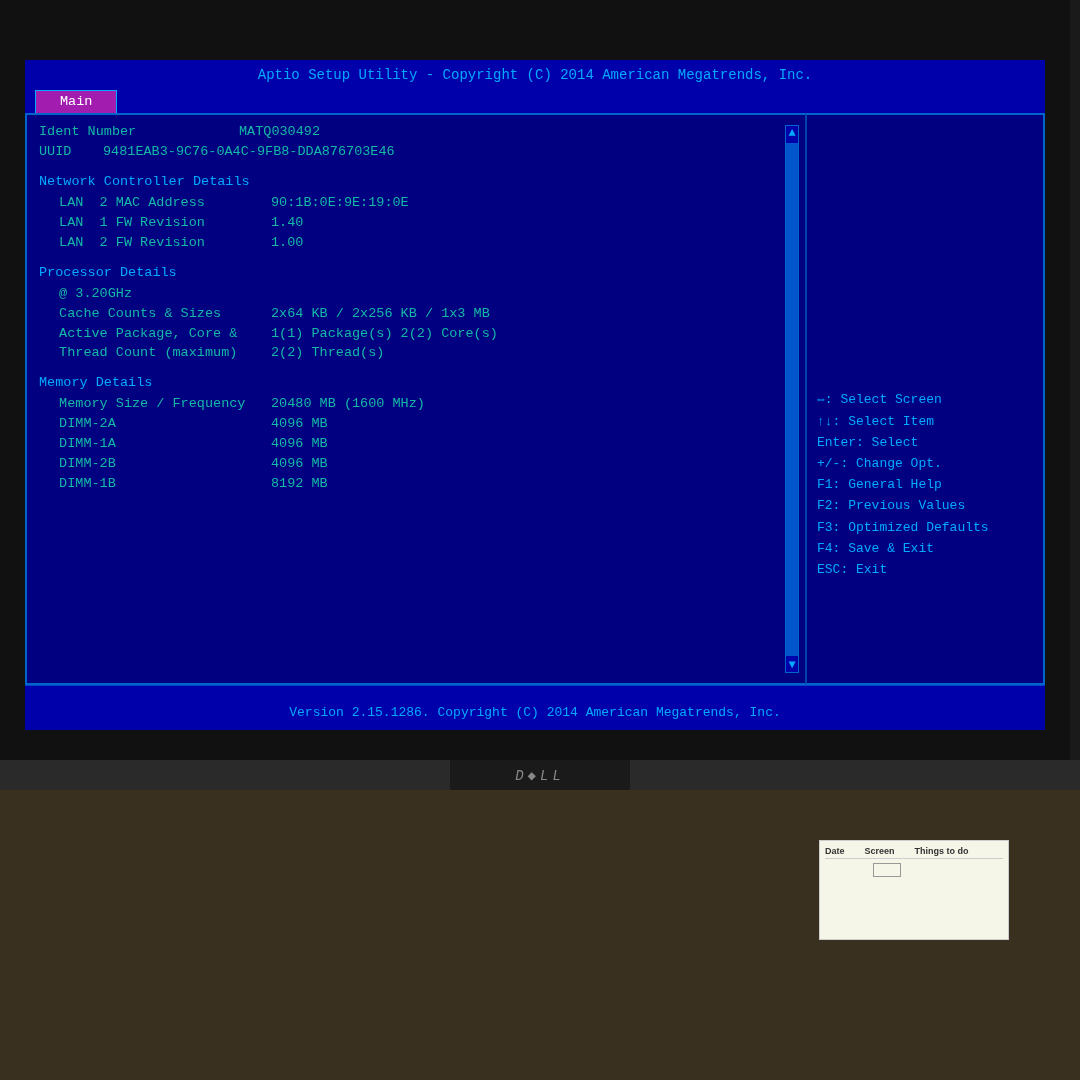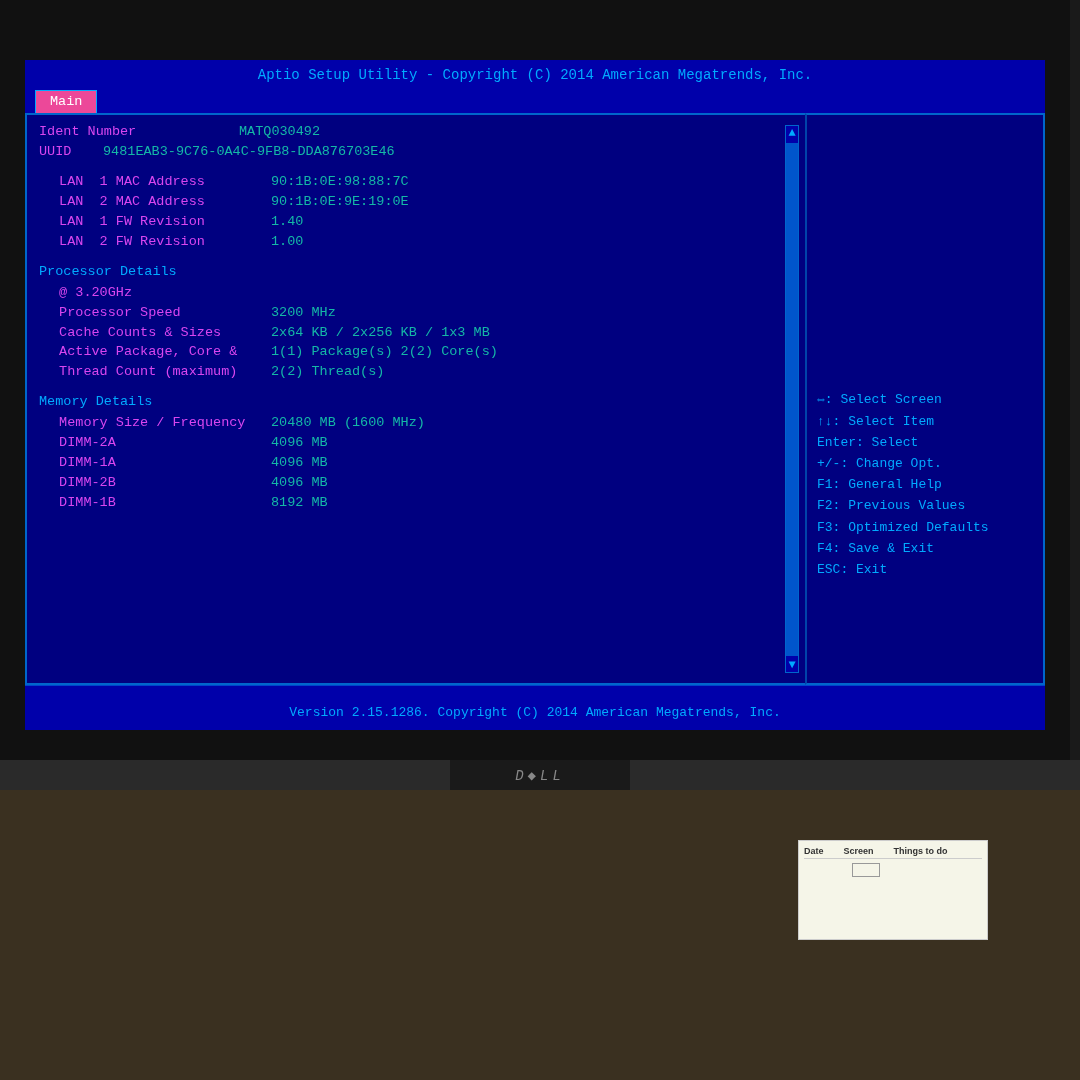--- a/index.html
+++ b/index.html
@@ -45,23 +45,23 @@
 
     
     .tab-row {
       display: flex;
       background: #0000aa;
       padding: 0 10px;
       margin-bottom: 0;
     }
 
     .tab-active {
-      background: #ec4899;
+      background: #a21caf;
       color: #ffffff;
-      padding: 2px 14px;
+      padding: 2px 24px;
       border: 1px solid #00aaff;
       border-bottom: none;
       font-size: 13.5px;
     }
 
     
     .content-area {
       display: flex;
       height: calc(100% - 70px - 28px);
     }
@@ -119,21 +119,21 @@
     }
 
     .section-gap { height: 10px; }
 
     .row {
       display: flex;
       margin-bottom: 1px;
     }
 
     .label {
-      color: #d946ef;
+      color: #14b8a6;
       white-space: pre;
     }
 
     .value {
       color: #14b8a6;
       white-space: pre;
       text-align: center;
     }
 
     .section-title {
@@ -193,21 +193,21 @@
       top: 30px;
       left: 0;
       right: 0;
       bottom: 0;
       background: #3a3020;
     }
 
     .notepad {
       position: absolute;
       top: 50px;
-      right: 92px;
+      right: 71px;
       width: 190px;
       height: 100px;
       background: #f5f5e8;
       border: 1px solid #ccc;
       padding: 5px;
       font-size: 10px;
       color: #333;
       font-family: Arial, sans-serif;
     }
   </style>
@@ -233,46 +233,39 @@
           <span class="label" style="width:200px;">Ident Number</span>
           <span class="value">MATQ030492</span>
         </div>
         <div class="row">
           <span class="label" style="width:60px;">UUID</span>
           <span class="value" style="padding-left:4px;">9481EAB3-9C76-0A4C-9FB8-DDA876703E46</span>
         </div>
 
         <div class="section-gap"></div>
 
-        <div class="row indent">
-          <span class="label" style="width:220px;"> LAN  1 MAC Address</span>
-          <span class="value">90:1B:0E:98:88:7C</span>
-        </div>
+        <div class="section-title">Network Controller Details</div>
         <div class="row indent">
           <span class="label" style="width:220px;"> LAN  2 MAC Address</span>
           <span class="value">90:1B:0E:9E:19:0E</span>
         </div>
         <div class="row indent">
           <span class="label" style="width:220px;"> LAN  1 FW Revision</span>
           <span class="value">1.40</span>
         </div>
         <div class="row indent">
           <span class="label" style="width:220px;"> LAN  2 FW Revision</span>
           <span class="value">1.00</span>
         </div>
 
         <div class="section-gap"></div>
 
         <div class="section-title">Processor Details</div>
         <div class="row indent">
           <span class="label"> @ 3.20GHz</span>
-        </div>
-        <div class="row indent">
-          <span class="label" style="width:220px;"> Processor Speed</span>
-          <span class="value">3200 MHz</span>
         </div>
         <div class="row indent">
           <span class="label" style="width:220px;"> Cache Counts &amp; Sizes</span>
           <span class="value">2x64 KB / 2x256 KB / 1x3 MB</span>
         </div>
         <div class="row indent">
           <span class="label" style="width:220px;"> Active Package, Core &amp;</span>
           <span class="value">1(1) Package(s) 2(2) Core(s)</span>
         </div>
         <div class="row indent">

